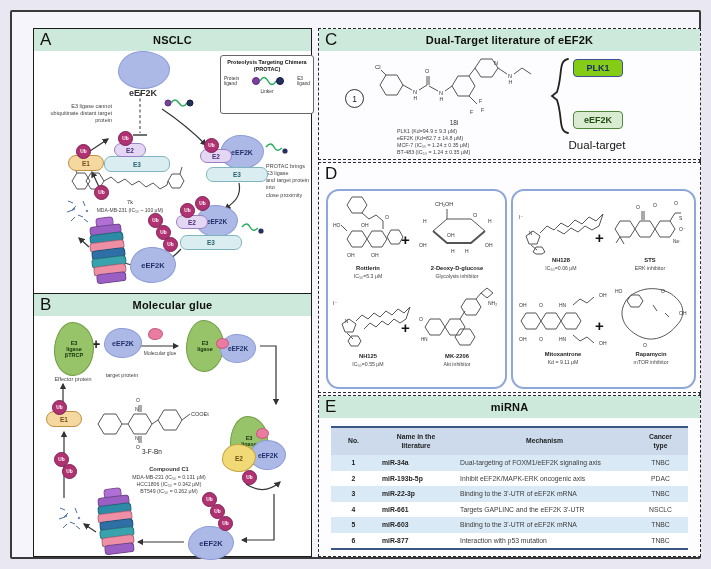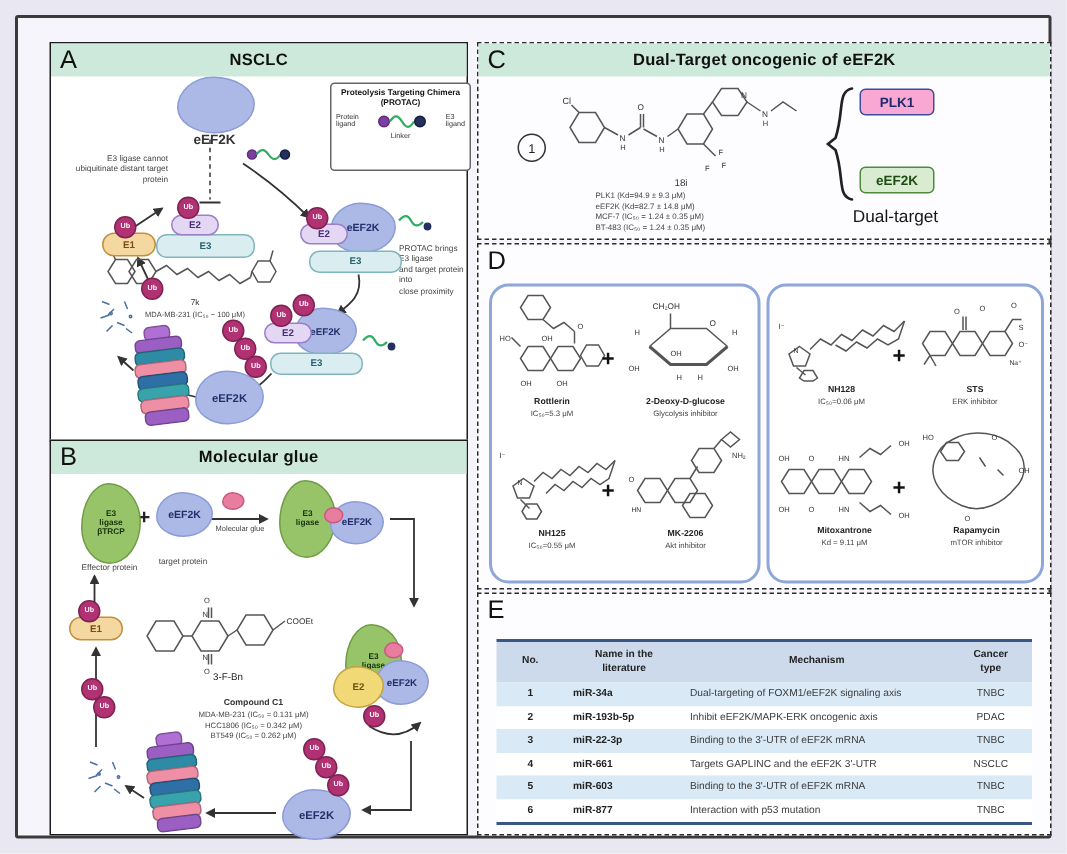--- a/index.html
+++ b/index.html
@@ -30,21 +30,21 @@
   .bloblbl{font-size:7.5px;font-weight:700}
   .greentxt{font-size:5.5px;font-weight:700;line-height:1.15;text-align:center;white-space:pre-line}
   .prot{position:absolute;display:flex;flex-direction:column;align-items:center;transform:rotate(-7deg);z-index:2}
   .prow{height:8px;border-radius:4px;margin-top:-2px;border:1px solid rgba(0,0,0,.28)}
   .inset{position:absolute;border:1px solid #666;border-radius:3px;background:#fff;padding:3px 3px 2px 3px;z-index:3}
   .insettitle{font-size:5.5px;font-weight:bold;text-align:center;line-height:1.2;white-space:pre-line;color:#111}
   .insetrow{display:flex;align-items:center;justify-content:space-between;margin-top:2px}
   .insetlbl{font-size:4.8px;color:#333;line-height:1.1;white-space:pre-line}
   .circlenum{position:absolute;width:17px;height:17px;border:1.1px solid #333;border-radius:50%;display:flex;align-items:center;justify-content:center;font-size:8.5px;color:#222}
   .tagbox{position:absolute;width:48px;height:16px;border-radius:4px;display:flex;align-items:center;justify-content:center;font-weight:bold;font-size:9px}
-  .plk1{background:#f9a8d4;border:1.6px solid #3c4e9b;color:#1c2a6e}
+  .plk1{background:#84cc16;border:1.6px solid #3c4e9b;color:#1c2a6e}
   .eefk{background:#d9ecd2;border:1.6px solid #4e8a3c;color:#1d4d12}
   .dualtxt{position:absolute;font-size:11.5px;color:#151515}
   .combox{position:absolute;border:2px solid #8ea6d9;border-radius:13px;background:#fff}
   .dlabel{position:absolute;text-align:center;line-height:1.35}
   .dlabel .nm{font-size:5.8px;font-weight:bold;color:#222;display:block}
   .dlabel .sb{font-size:5.2px;color:#444;display:block}
   .plus{position:absolute;font-size:15px;font-weight:bold;color:#111}
   .glue-arrow-lbl{position:absolute;font-size:5px;color:#444;text-align:center}
   
   .tbl{position:absolute;left:12px;top:8px;width:357px;border-top:2px solid #3a5684;border-bottom:2px solid #3a5684}
@@ -298,21 +298,21 @@
       <div class="prow" style="width:33px;background:#38a3ad"></div>
       <div class="prow" style="width:31px;background:#ef8fa6"></div>
       <div class="prow" style="width:28px;background:#9b5fc4"></div>
     </div>
     <div class="abs ctr tiny" style="left:48px;top:226px;width:70px">Proteasome</div>
   </div>
 </div>
 
 <div class="panel dashed" style="left:318px;top:28px;width:381px;height:130px">
   <div class="titlebar">
-    <span class="ptitle">Dual-Target oncogenic of eEF2K</span>
+    <span class="ptitle">Dual-Target literature of eEF2K</span>
   </div>
   <span class="letter">C</span>
   <div class="content">
     <div class="circlenum" style="left:26px;top:38px">1</div>
 
     <svg class="overlay" style="left:48px;top:4px" width="175" height="66" viewBox="0 0 175 66">
       <g class="chem">
         <polygon points="36,30 30,40 19,40 13,30 19,20 30,20"></polygon>
         <path d="M19,20 L14,15 M36,30 L45,35"></path>
         <path d="M52,35 L60,30 M60,30 V21 M62,30 V21 M62,31 L71,36 M78,36 L85,31"></path>
@@ -499,20 +499,23 @@
       <span class="sb">Kd = 9.11 μM</span>
     </div>
     <div class="dlabel" style="left:292px;top:166px;width:80px">
       <span class="nm">Rapamycin</span>
       <span class="sb">mTOR inhibitor</span>
     </div>
   </div>
 </div>
 
 <div class="panel dashed" style="left:318px;top:395px;width:381px;height:160px">
+  <div class="titlebar">
+    <span class="ptitle">miRNA</span>
+  </div>
   <span class="letter">E</span>
   <div class="content">
     <div class="tbl">
       <div class="trow thead">
         <div class="cell">No.</div>
         <div class="cell pre">Name in the
 literature</div>
         <div class="cell">Mechanism</div>
         <div class="cell pre">Cancer
 type</div>

